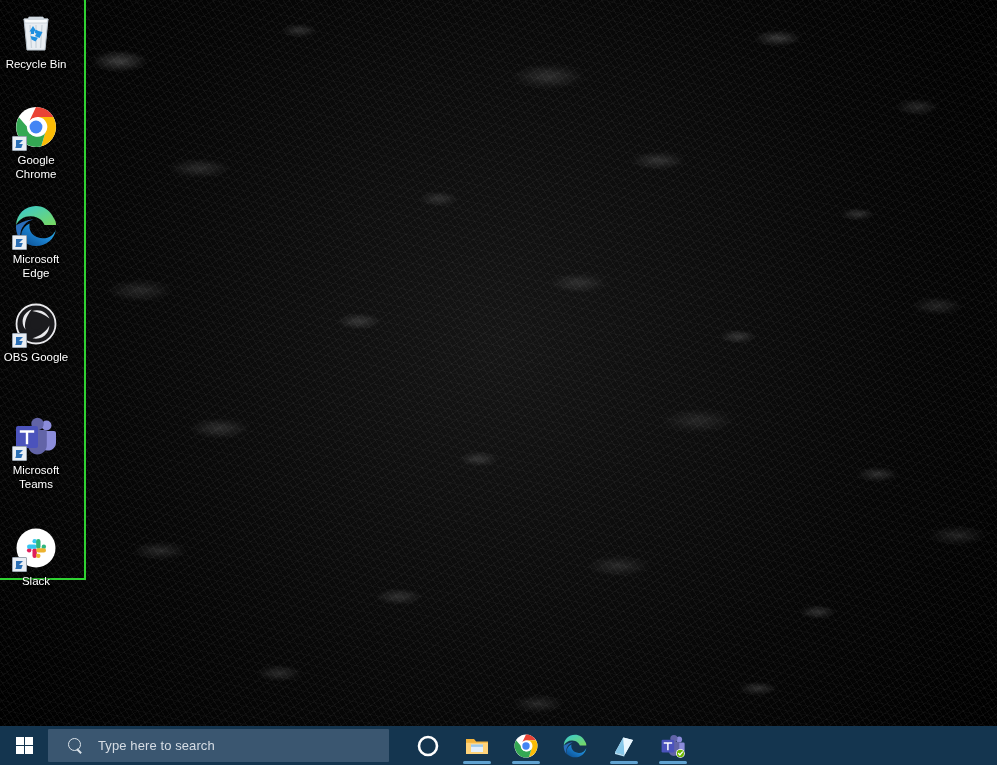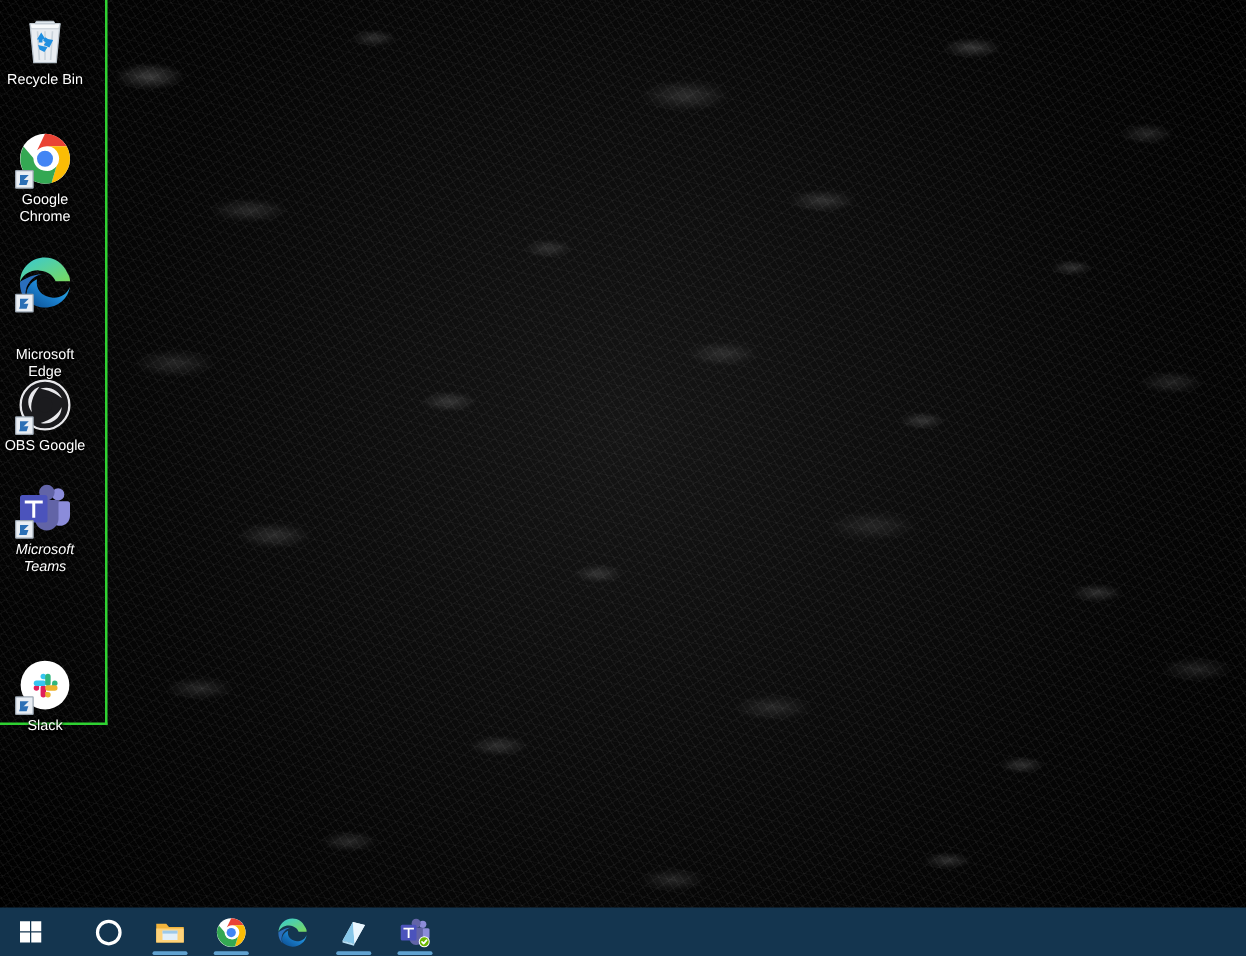--- a/index.html
+++ b/index.html
@@ -169,21 +169,21 @@
           <path d="M40.3 13 A20 20 0 0 1 28.2 42.3 L32.2 29 A10 10 0 0 0 25.5 13 Z" fill="#fbbc05"></path>
           <path d="M28.2 42.3 A20 20 0 0 1 5.8 13.2 L14.5 23.3 A10 10 0 0 0 32.2 29 Z" fill="#34a853"></path>
           <circle cx="23" cy="23" r="9.2" fill="#fff"></circle>
           <circle cx="23" cy="23" r="6.4" fill="#4285f4"></circle>
         </svg>
         <span class="shortcut-arrow"></span>
       </div>
       <div class="lbl">Google Chrome</div>
     </div>
 
-    <div class="dicon" style="top:203px;gap:25px;">
+    <div class="dicon" style="top:203px;">
       <div class="glyph">
         <svg viewBox="0 0 46 46" width="46" height="46">
           <defs>
             <linearGradient id="edgeA" x1="0" y1="1" x2="1" y2="0">
               <stop offset="0" stop-color="#0b4a8c"></stop>
                 <stop offset=".5" stop-color="#1b82d0"></stop>
               <stop offset="1" stop-color="#35c1e8"></stop>
             </linearGradient>
             <linearGradient id="edgeB" x1="0" y1="0" x2="1" y2="1">
               <stop offset="0" stop-color="#36c9d6"></stop>
@@ -206,21 +206,21 @@
           <path d="M18.6 8.4 C13.4 10.2 9.6 15 9.6 20.6 c0 3.1 1.1 5.9 3 8.1 C10.9 23 12.8 15.6 18.6 8.4 Z" fill="#e9e9ec"></path>
           <path d="M36.5 17.6 C34.4 12.6 29.6 9.2 24 9.2 c-1.7 0-3.3 .3-4.8 .8 C25 10.8 31.7 13.4 36.5 17.6 Z" fill="#e9e9ec"></path>
           <path d="M19.5 37.3 C24.9 38.7 30.8 36.7 34 32 c1.6-2.3 2.3-4.9 2.3-7.5 C33.9 29.9 27.4 35 19.5 37.3 Z" fill="#e9e9ec"></path>
           <circle cx="23" cy="23" r="6" fill="#1b1b1e"></circle>
         </svg>
         <span class="shortcut-arrow"></span>
       </div>
       <div class="lbl">OBS Google</div>
     </div>
 
-    <div class="dicon" style="top:384px;font-style:italic;">
+    <div class="dicon" style="top:414px;">
       <div class="glyph">
         <svg viewBox="0 0 46 46" width="46" height="46">
           <circle cx="33.5" cy="11.5" r="5" fill="#8b8cda"></circle>
           <circle cx="24.5" cy="10" r="6.2" fill="#6264a7"></circle>
           <path d="M28.5 17 H41 a2 2 0 0 1 2 2 v9.5 c0 4.5-3.6 8.1-8.1 8.1 -3.7 0-6.8-2.5-7.7-5.9 Z" fill="#8b8cda"></path>
           <path d="M17 16 H32 a1.8 1.8 0 0 1 1.8 1.8 V31 c0 5.2-4.2 9.4-9.4 9.4 S15 36.2 15 31 V18 a2 2 0 0 1 2-2 Z" fill="#6264a7"></path>
           <rect x="3" y="12" width="22" height="22" rx="2" fill="#4b53bc"></rect>
           <path d="M8 17.5 H20 M14 17.5 V29" stroke="#fff" stroke-width="2.4" fill="none" stroke-linecap="square"></path>
         </svg>
         <span class="shortcut-arrow"></span>
@@ -254,20 +254,24 @@
 
     <div id="start-button">
       <span class="win-logo">
         <i></i>
           <i></i>
           <i></i>
           <i></i>
       </span>
     </div>
 
+    <div id="search-box">
+      <span class="magnifier"></span>
+      <span id="search-placeholder">Type here to search</span>
+    </div>
 
     <div id="tb-icons">
 
       <div class="tbicon">
         <span class="tb-glyph">
           <svg viewBox="0 0 26 26" width="26" height="26">
             <circle cx="13" cy="13" r="9" fill="none" stroke="#ffffff" stroke-width="2.6"></circle>
           </svg>
         </span>
       </div>

